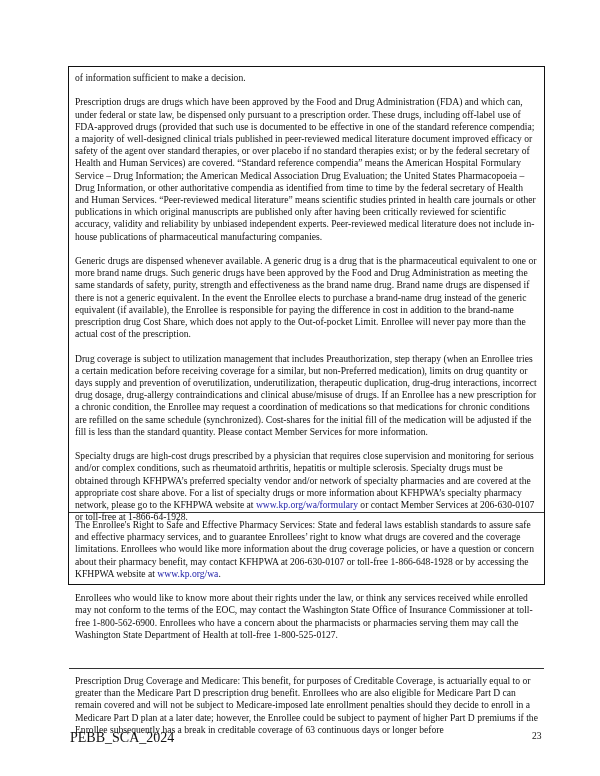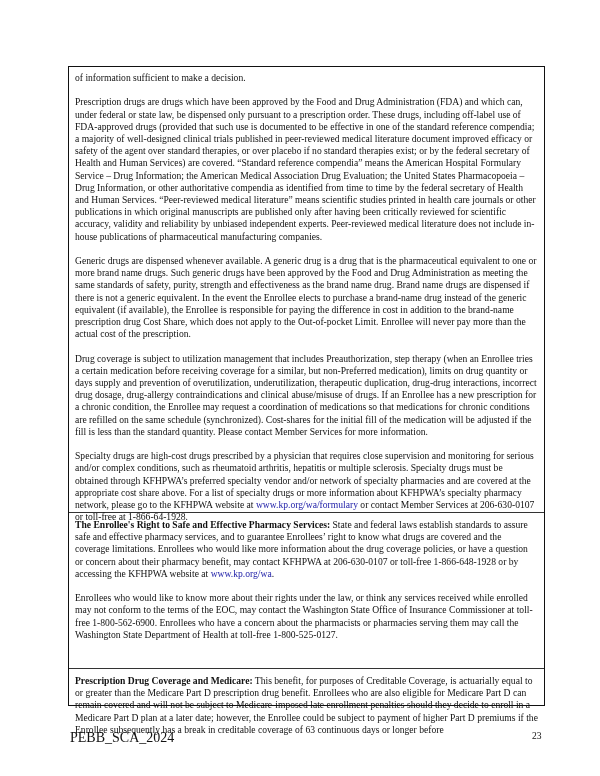--- a/index.html
+++ b/index.html
@@ -1,28 +1,28 @@
 <!DOCTYPE html>
 <html><head>
 <meta charset="utf-8">
 <style>
   html, body { margin: 0; padding: 0; background: #ffffff; }
   body { width: 600px; height: 776px; position: relative; overflow: hidden;
          font-family: "Liberation Serif", serif; color: #111; }
-  .box { position: absolute; left: 68px; top: 66px; width: 477px; height: 640px;
+  .box { position: absolute; left: 68px; top: 66px; width: 477px; height: 519px;
          border: 1.5px solid #111; box-sizing: border-box; }
   .section { padding: 0 6px; box-sizing: border-box; }
   .section + .section { border-top: 1.5px solid #333; }
   p { margin: 0; font-size: 9.6px; line-height: 12.2px; text-align: left; }
   .s1 { height: 445px; padding-top: 5px; }
   .s1 p { margin-bottom: 12.2px; }
   .s2 { height: 122px; padding-top: 6px; }
   .s2 p { margin-bottom: 12.2px; }
   .s3 { padding-top: 6px; margin-top: 34px; }
-  b { font-weight: bold; }
+  b { font-weight: normal; }
   a { color: #1a1aa6; }
   .footer-left { position: absolute; left: 70px; top: 730px; font-size: 14px; }
   .footer-right { position: absolute; left: 532px; top: 730px; font-size: 9.6px; }
 </style>
 </head>
 <body>
 
 <div class="box">
   <div class="section s1">
     <p>of information sufficient to make a decision.</p>

